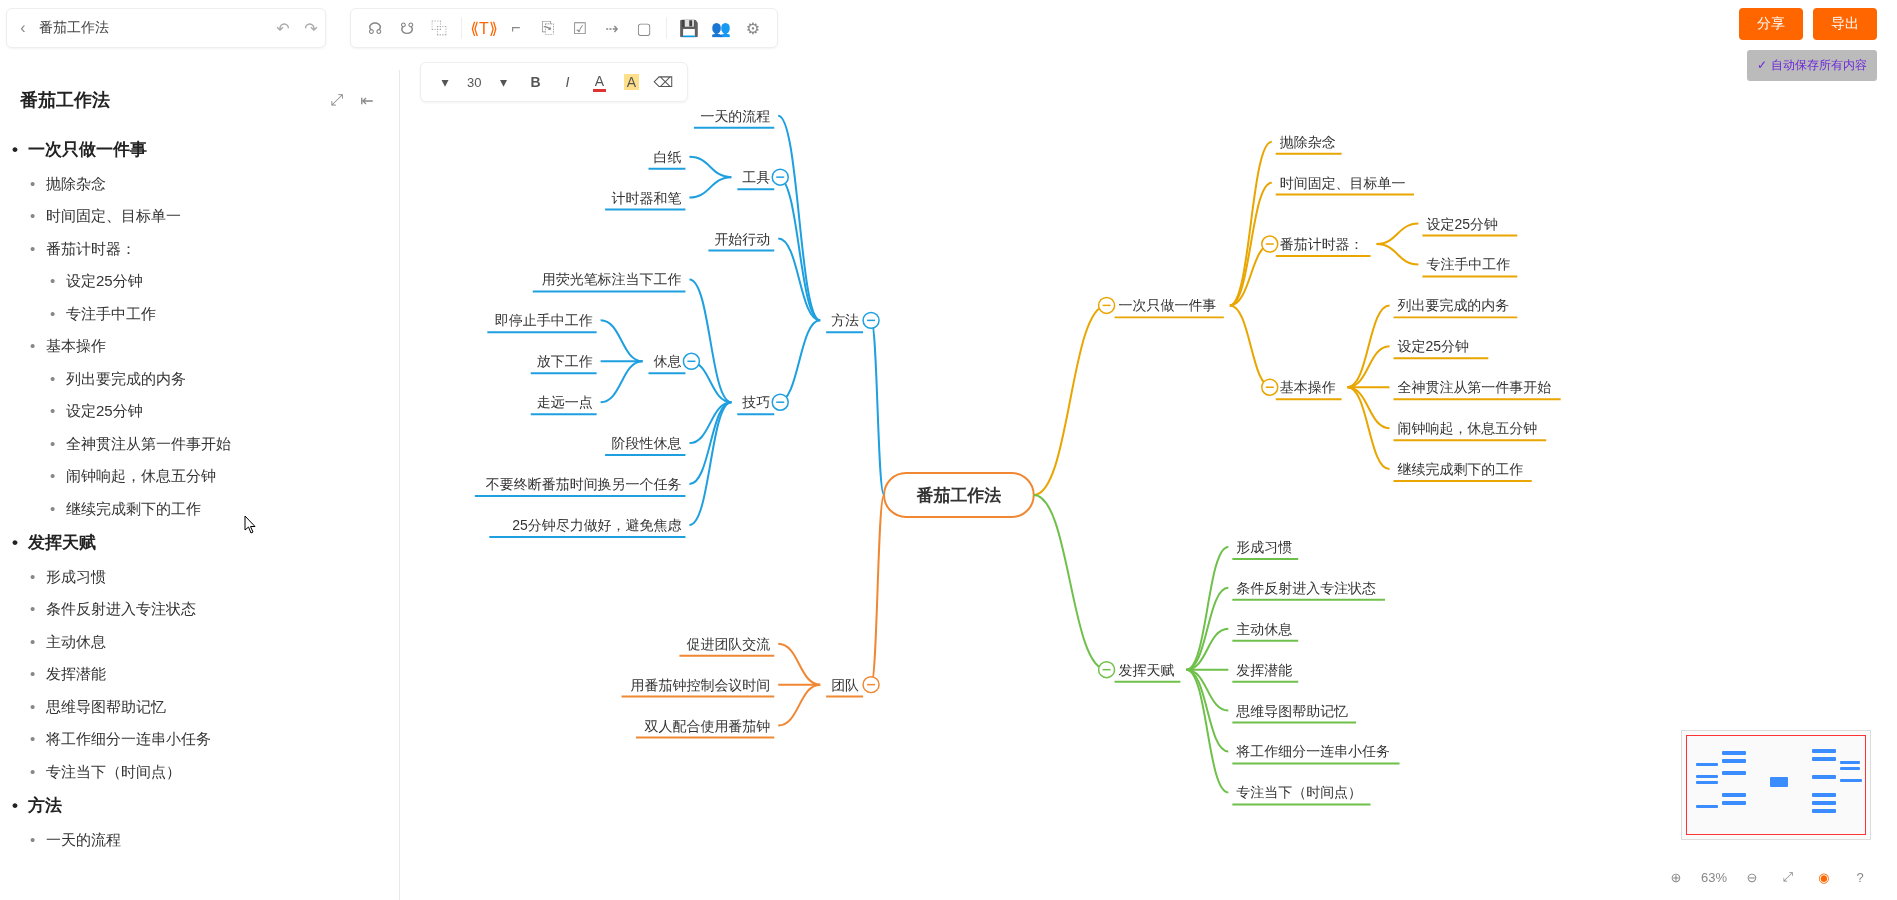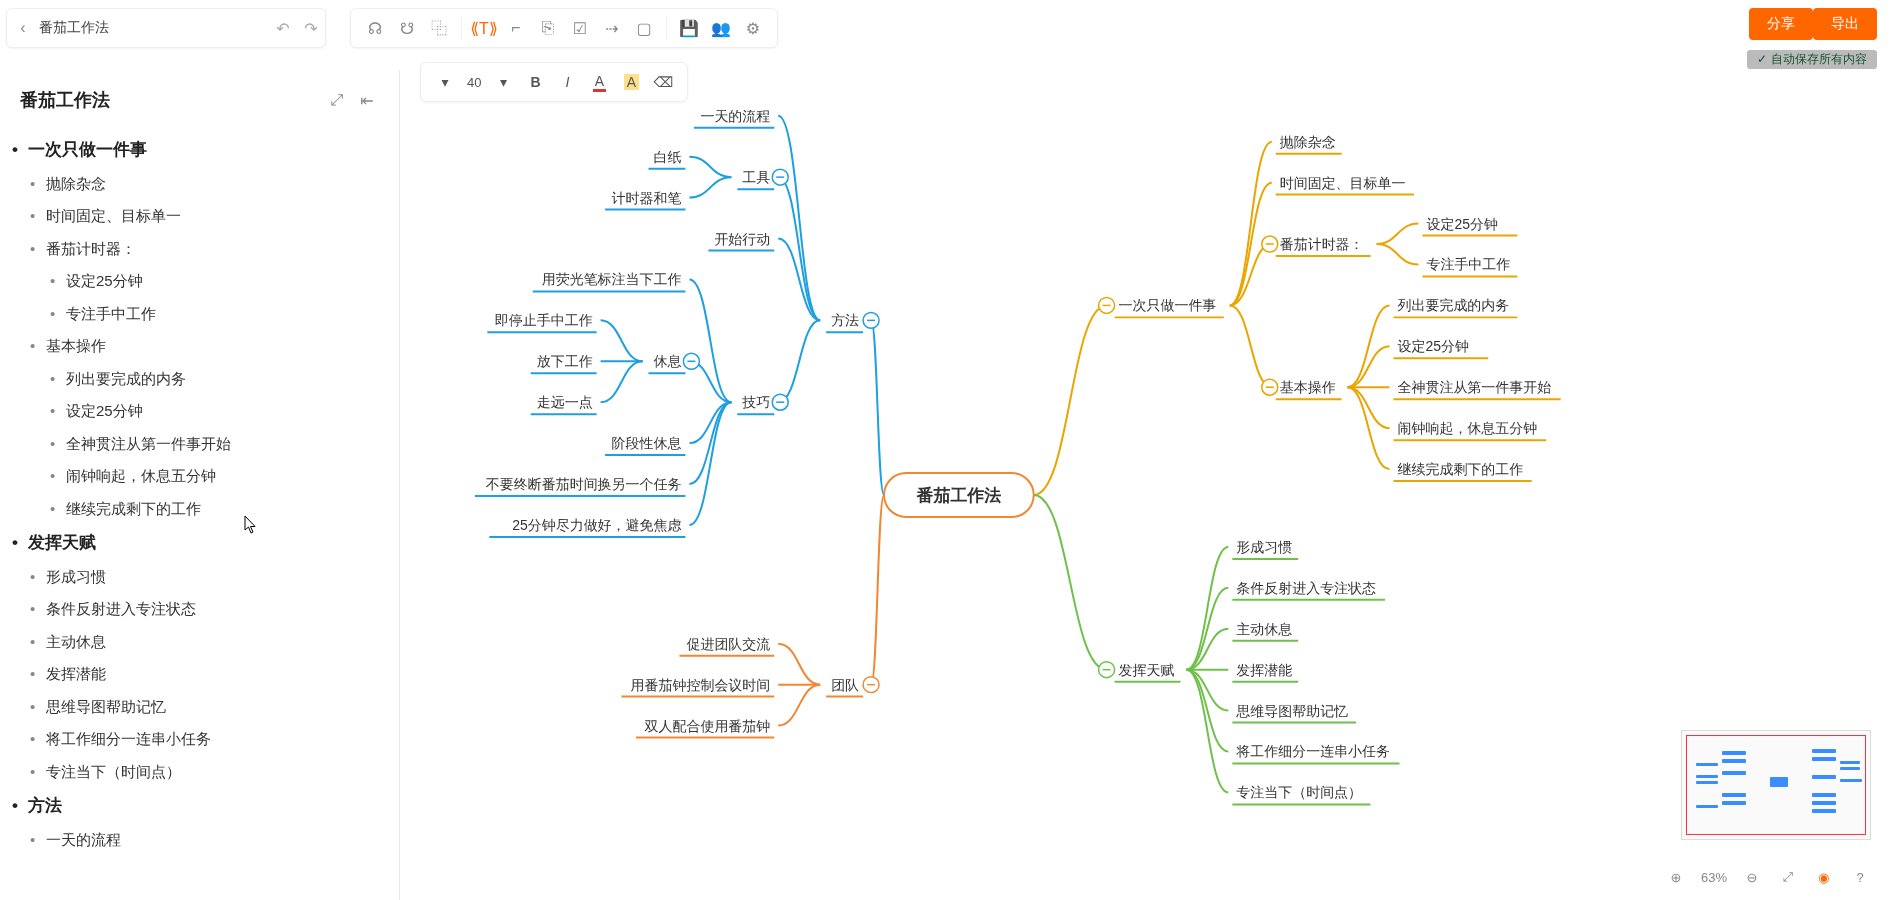--- a/index.html
+++ b/index.html
@@ -5,23 +5,23 @@
 *{box-sizing:border-box;margin:0;padding:0;font-family:"Microsoft YaHei",Arial,sans-serif}
 body{background:#fff;width:1897px;height:900px;overflow:hidden;position:relative;color:#333}
 .topbar{position:absolute;top:8px;left:6px;width:320px;height:40px;background:#fff;border:1px solid #eee;border-radius:6px;display:flex;align-items:center;box-shadow:0 1px 3px rgba(0,0,0,.05)}
 .topbar .back{width:32px;height:32px;display:flex;align-items:center;justify-content:center;color:#888;cursor:pointer}
 .topbar .title{flex:1;font-size:14px;color:#444}
 .topbar .histbtn{width:28px;height:28px;display:flex;align-items:center;justify-content:center;color:#aaa;cursor:pointer}
 .toolbar{position:absolute;top:8px;left:350px;height:40px;background:#fff;border:1px solid #eee;border-radius:6px;display:flex;align-items:center;padding:0 8px;box-shadow:0 1px 3px rgba(0,0,0,.05)}
 .toolbar .tbtn{width:32px;height:32px;display:flex;align-items:center;justify-content:center;color:#888;cursor:pointer;border-radius:4px}
 .toolbar .tbtn.active{color:#f60}
 .toolbar .sep{width:1px;height:22px;background:#eee;margin:0 6px}
-.rightbtns{position:absolute;top:8px;right:20px;display:flex;}
+.rightbtns{position:absolute;top:8px;right:20px;display:flex;gap:10px}
 .rightbtns button{background:#f60;color:#fff;border:none;border-radius:4px;padding:7px 18px;font-size:14px;cursor:pointer}
-.autosave{position:absolute;top:50px;right:20px;background:#bbb;color:#14532d;font-size:12px;padding:1px 10px;border-radius:3px}
+.autosave{position:absolute;top:50px;right:20px;background:#bbb;color:#6d28d9;font-size:12px;padding:7px 10px;border-radius:3px}
 .fmtbar{position:absolute;top:62px;left:420px;height:40px;background:#fff;border:1px solid #eee;border-radius:6px;display:flex;align-items:center;padding:0 10px;gap:4px;box-shadow:0 1px 3px rgba(0,0,0,.05)}
 .fmtbar .fbtn{width:28px;height:28px;display:flex;align-items:center;justify-content:center;color:#555;cursor:pointer;font-size:14px}
 .fmtbar .fontsize{font-size:13px;color:#555;padding:0 4px}
 .sidebar{position:absolute;top:70px;left:0;width:400px;bottom:0;border-right:1px solid #e8e8e8;background:#fff;overflow:auto;padding-bottom:20px}
 .sidehead{display:flex;align-items:center;justify-content:space-between;padding:18px 20px 10px 20px}
 .sidehead h3{font-size:18px;font-weight:600;color:#222}
 .sidehead .sicon{width:24px;height:24px;display:flex;align-items:center;justify-content:center;color:#888;cursor:pointer}
 .outline{padding:10px 10px 10px 0;font-size:15px;color:#333}
 .outline ul{list-style:none}
 .outline li{position:relative;padding:5px 0 5px 32px;line-height:1.5}
@@ -74,21 +74,21 @@
   <button>导出</button>
 </div>
 <div class="autosave">
   <span style="margin-right:4px">✓</span><span>自动保存所有内容</span>
 </div>
 
 <div class="fmtbar">
   <div class="fbtn">
       <span>▾</span>
     </div>
-  <div class="fontsize">40</div>
+  <div class="fontsize">30</div>
   <div class="fbtn">
       <span>▾</span>
     </div>
   <div class="fbtn" style="font-weight:700">B</div>
   <div class="fbtn" style="font-style:italic">I</div>
   <div class="fbtn">
       <span style="border-bottom:3px solid #d33;padding:0 2px">A</span>
     </div>
   <div class="fbtn">
       <span style="background:#ffe08a;padding:0 3px">A</span>

